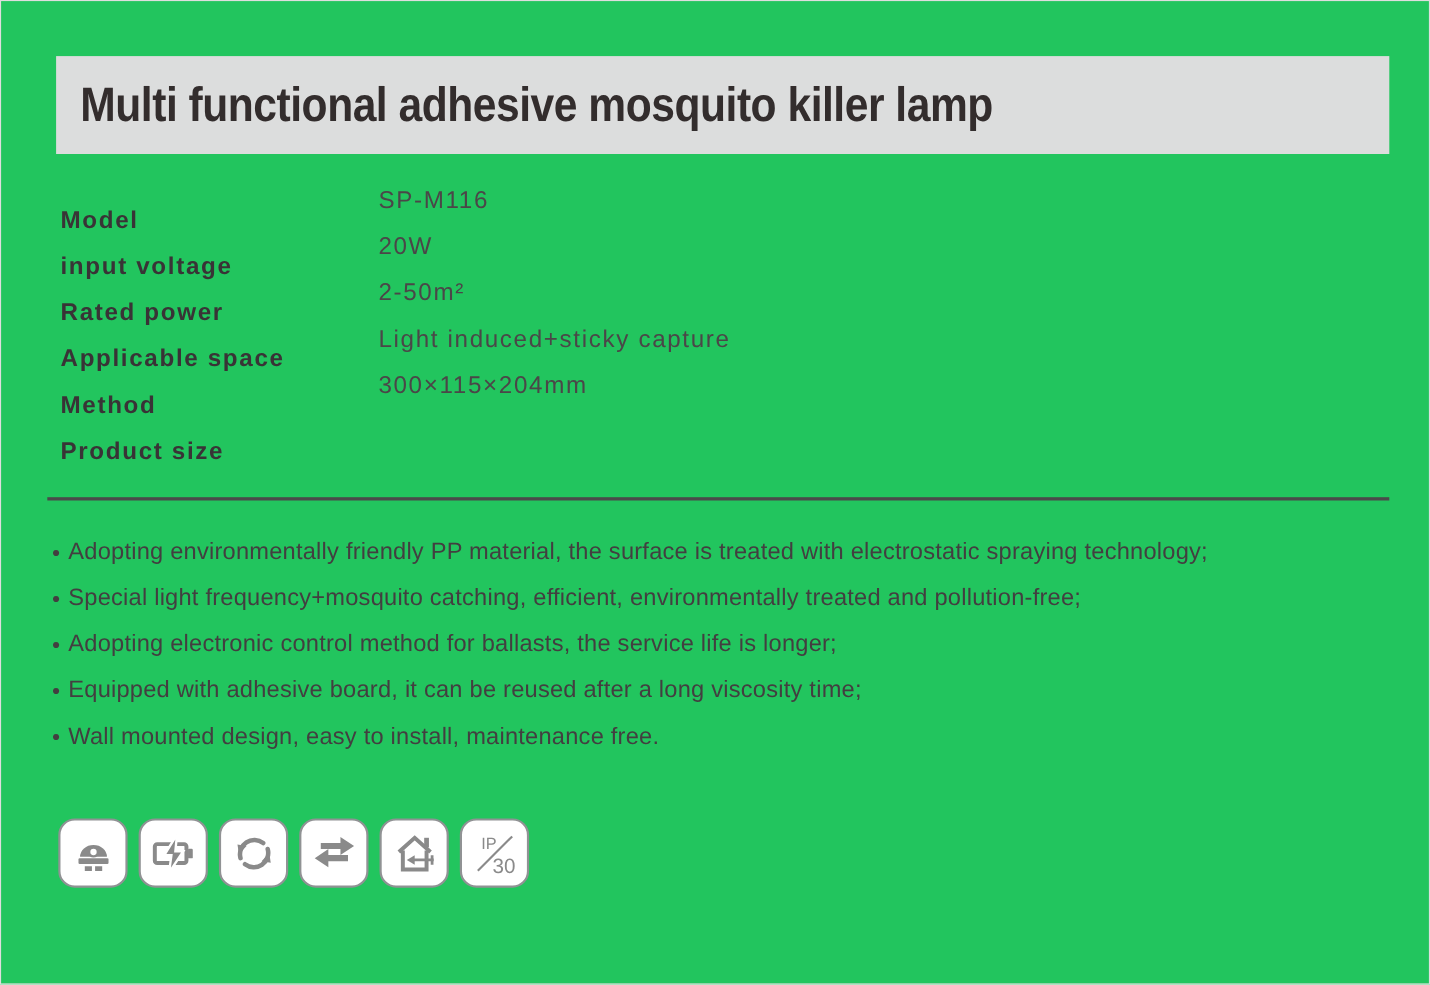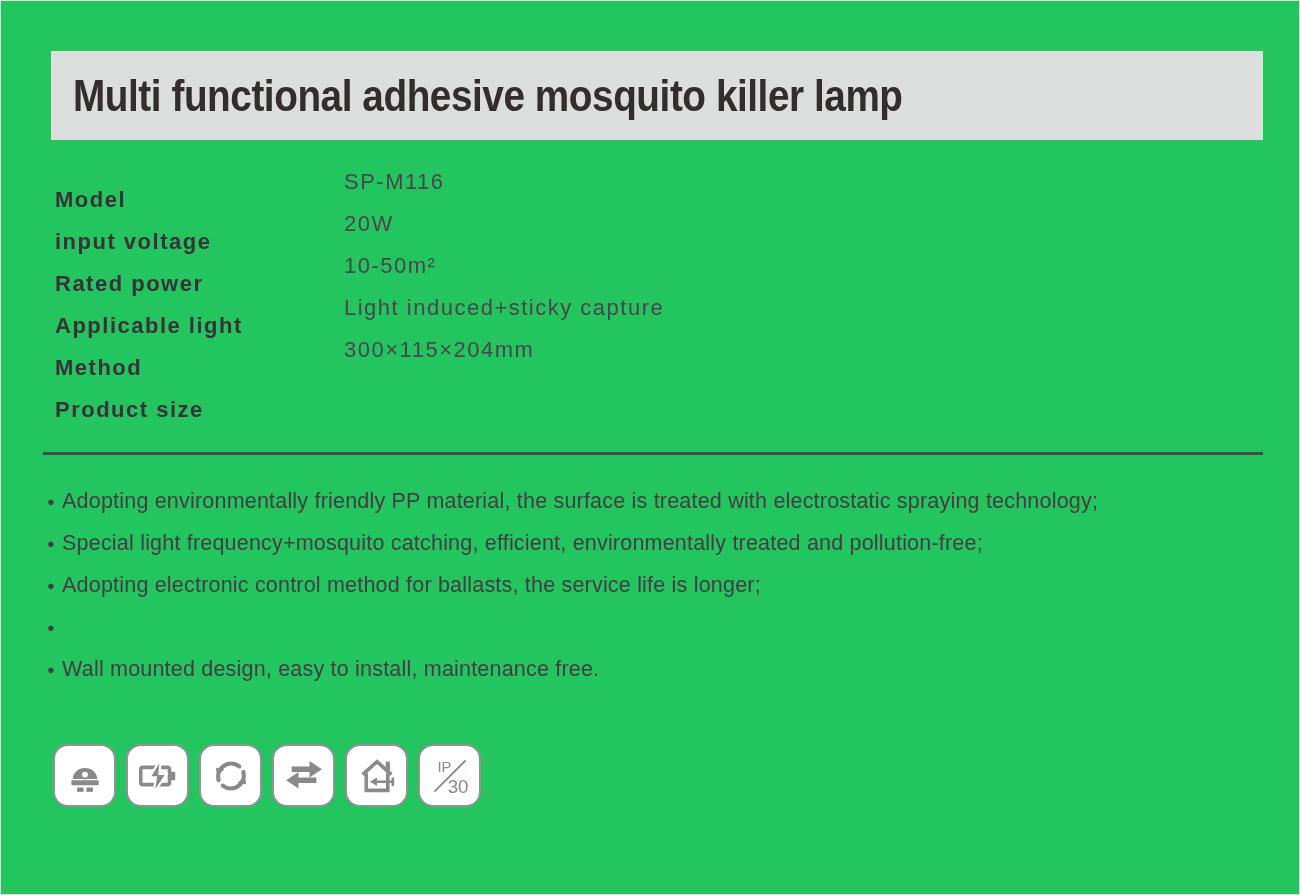--- a/index.html
+++ b/index.html
@@ -61,24 +61,24 @@
     <div class="spec-row">
       <span class="spec-label">Model</span>
       <span class="spec-value">SP-M116</span>
     </div>
     <div class="spec-row">
       <span class="spec-label">input voltage</span>
       <span class="spec-value">20W</span>
     </div>
     <div class="spec-row">
       <span class="spec-label">Rated power</span>
-      <span class="spec-value">10-50m²</span>
+      <span class="spec-value">2-50m²</span>
     </div>
     <div class="spec-row">
-      <span class="spec-label">Applicable light</span>
+      <span class="spec-label">Applicable space</span>
       <span class="spec-value">Light induced+sticky capture</span>
     </div>
     <div class="spec-row">
       <span class="spec-label">Method</span>
       <span class="spec-value">300×115×204mm</span>
     </div>
     <div class="spec-row">
       <span class="spec-label">Product size</span>
       <span class="spec-value"></span>
     </div>
@@ -94,20 +94,21 @@
     <li class="feature-item">
       <span class="bullet-dot">●</span>
       <span>Special light frequency+mosquito catching, efficient, environmentally treated and pollution-free;</span>
     </li>
     <li class="feature-item">
       <span class="bullet-dot">●</span>
       <span>Adopting electronic control method for ballasts, the service life is longer;</span>
     </li>
     <li class="feature-item">
       <span class="bullet-dot">●</span>
+      <span>Equipped with adhesive board, it can be reused after a long viscosity time;</span>
     </li>
     <li class="feature-item">
       <span class="bullet-dot">●</span>
       <span>Wall mounted design, easy to install, maintenance free.</span>
     </li>
   </ul>
 
   <div class="icon-row">
 
     <div class="icon-box">

